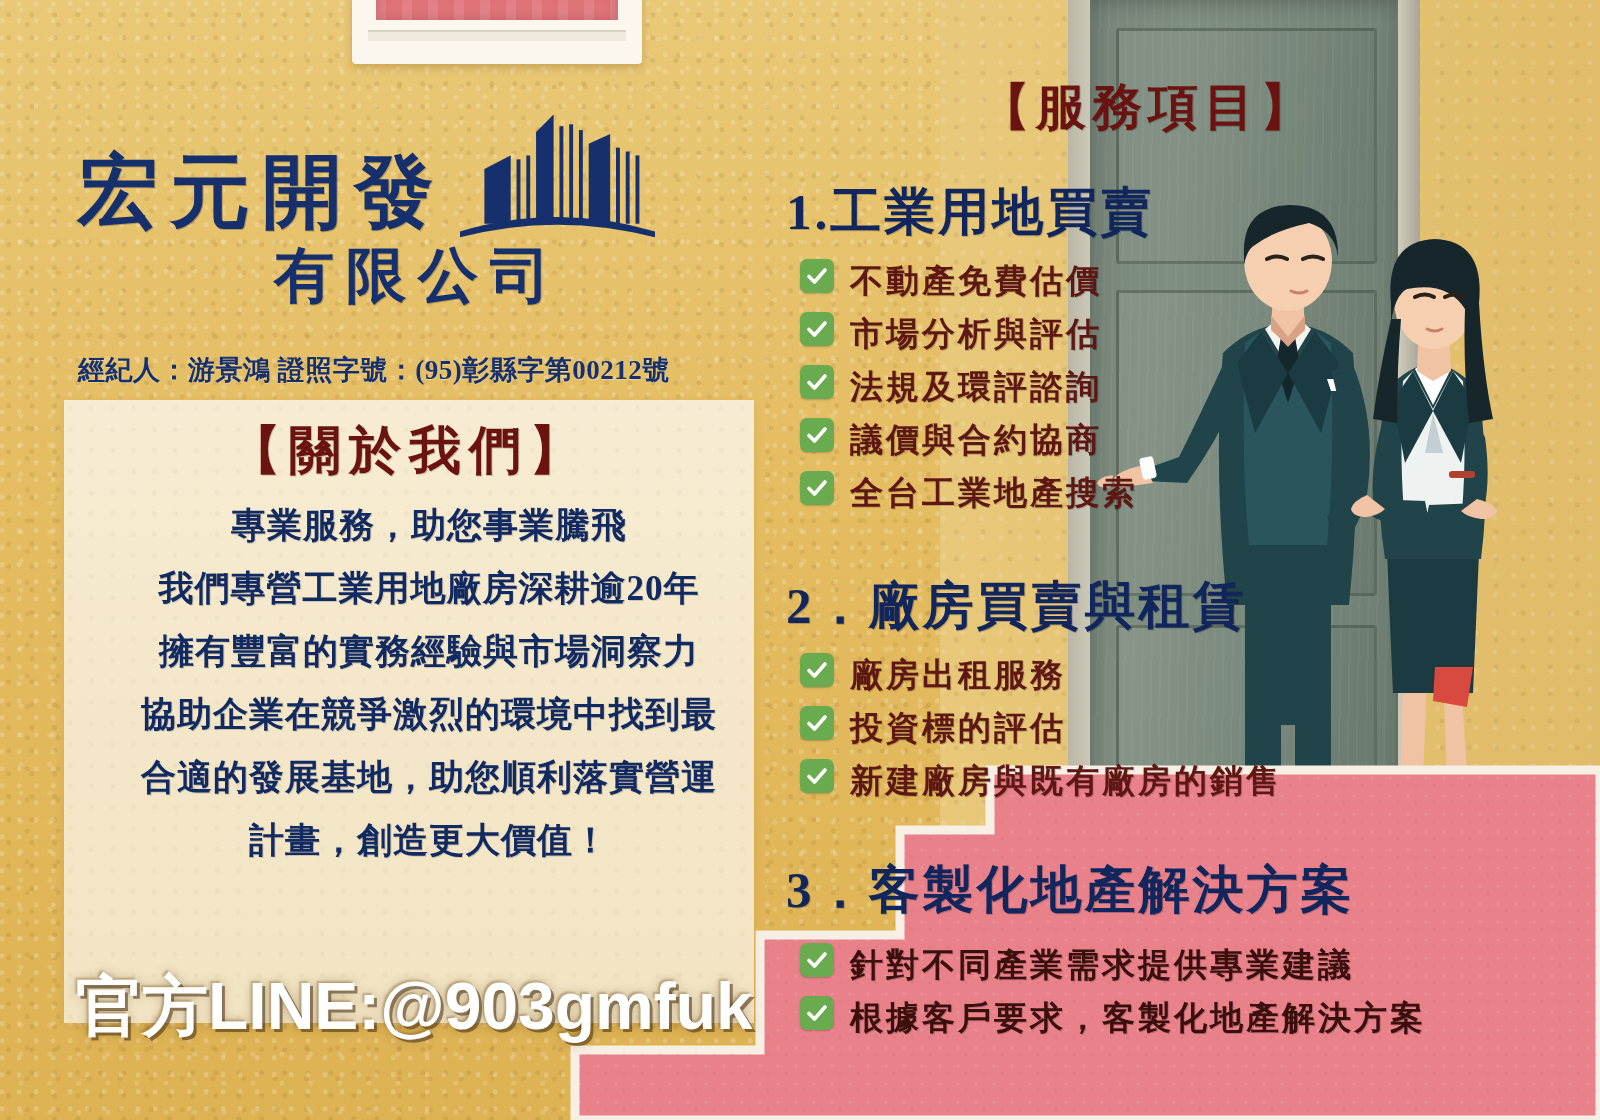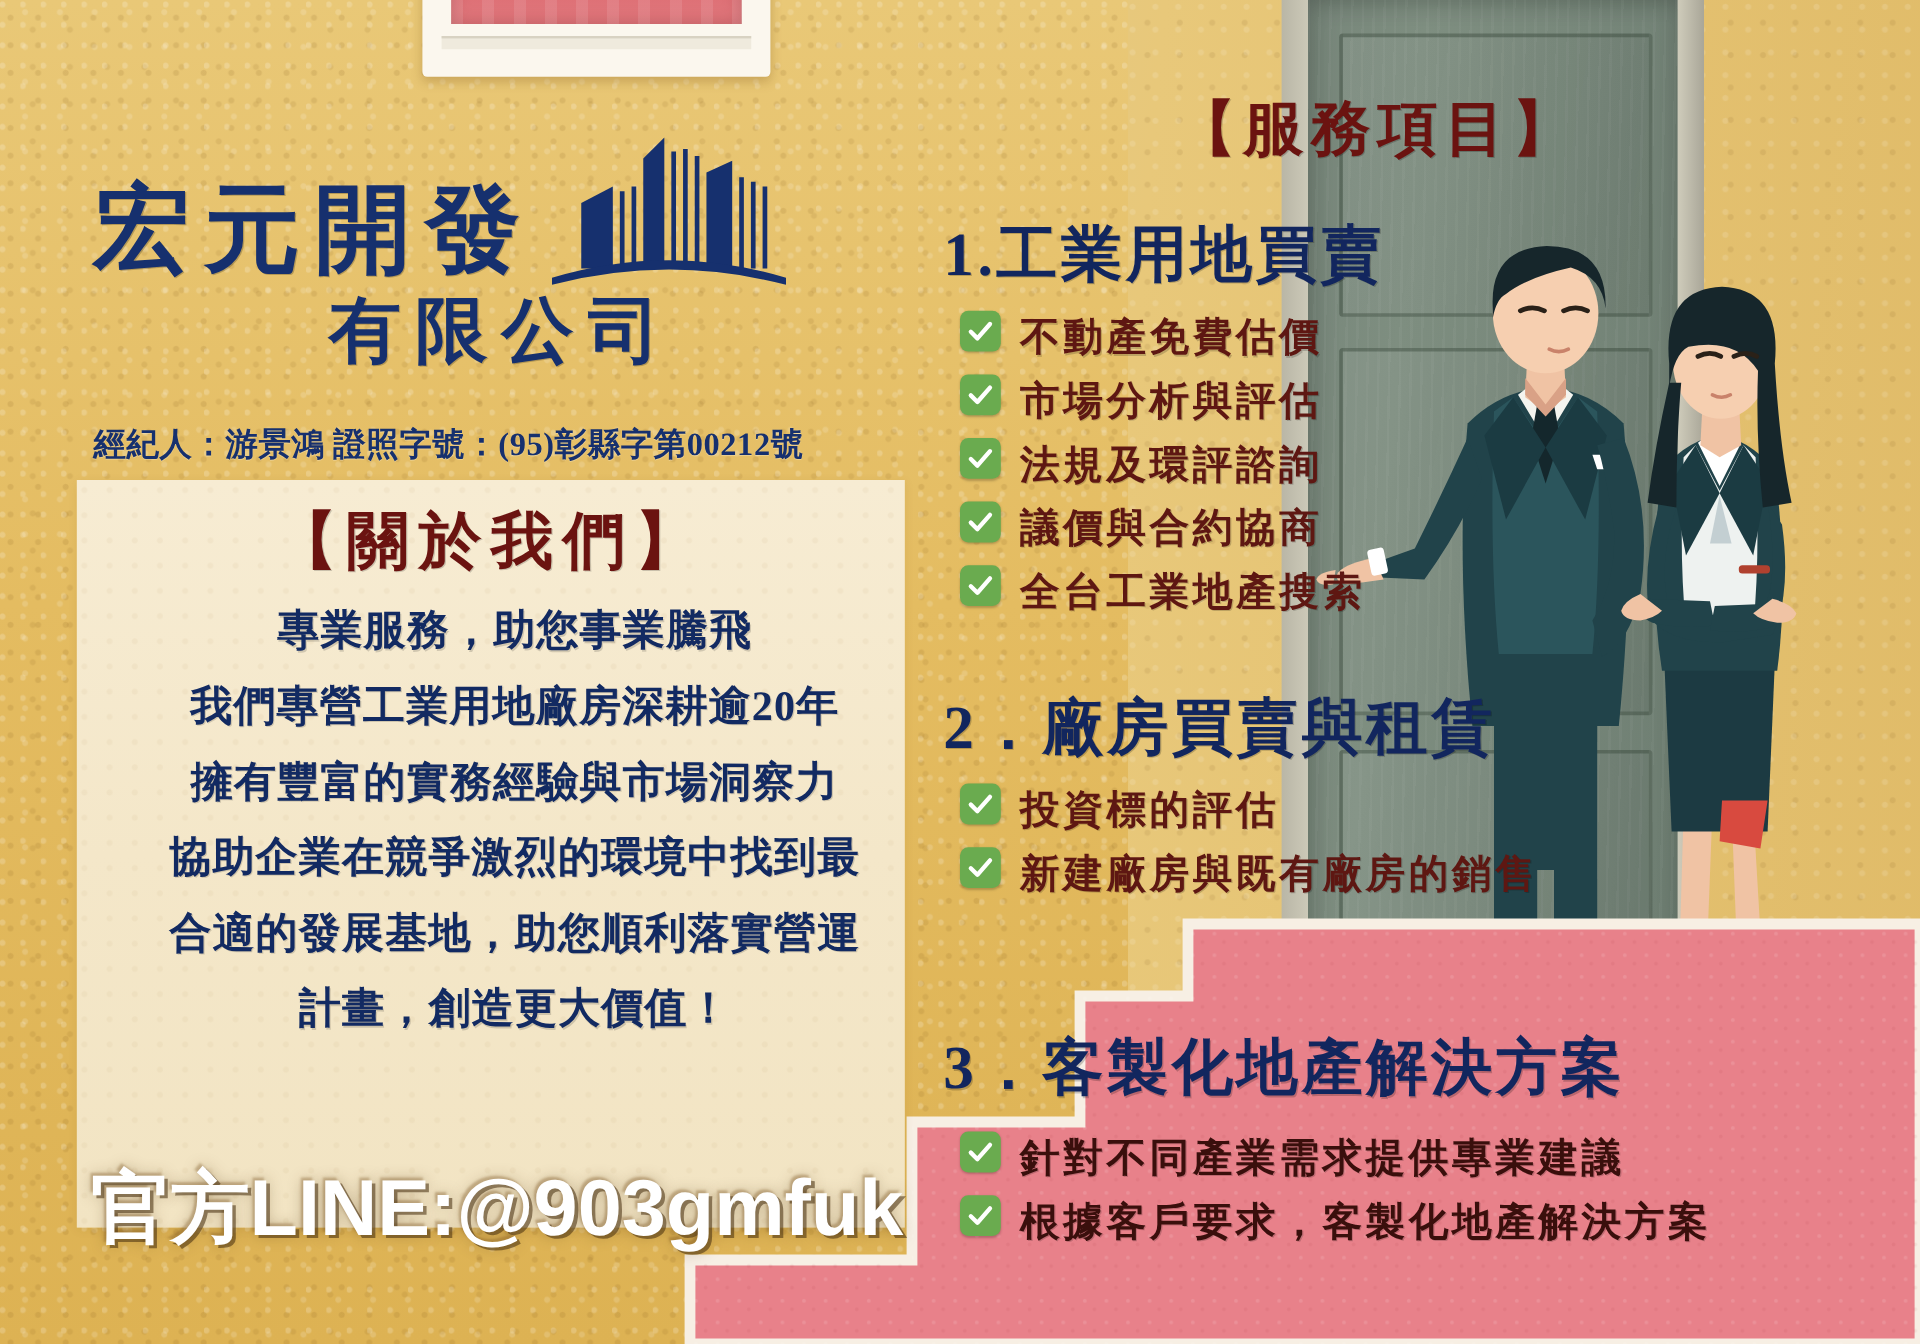--- a/index.html
+++ b/index.html
@@ -363,20 +363,28 @@
 
   <div class="svc-block" style="left:786px;top:572px;">
     <div class="svc-head">2．廠房買賣與租賃</div>
     <div style="padding-left:14px;">
       <div class="svc-item">
         <span class="chk">
             <svg viewBox="0 0 24 24">
               <path d="M4 12.5 L9.5 18 L20 6" stroke="#ffffff" stroke-width="3.6" fill="none" stroke-linecap="round" stroke-linejoin="round"></path>
             </svg>
           </span>
+        <span class="svc-text">廠房出租服務</span>
+      </div>
+      <div class="svc-item">
+        <span class="chk">
+            <svg viewBox="0 0 24 24">
+              <path d="M4 12.5 L9.5 18 L20 6" stroke="#ffffff" stroke-width="3.6" fill="none" stroke-linecap="round" stroke-linejoin="round"></path>
+            </svg>
+          </span>
         <span class="svc-text">投資標的評估</span>
       </div>
       <div class="svc-item">
         <span class="chk">
             <svg viewBox="0 0 24 24">
               <path d="M4 12.5 L9.5 18 L20 6" stroke="#ffffff" stroke-width="3.6" fill="none" stroke-linecap="round" stroke-linejoin="round"></path>
             </svg>
           </span>
         <span class="svc-text">新建廠房與既有廠房的銷售</span>
       </div>

